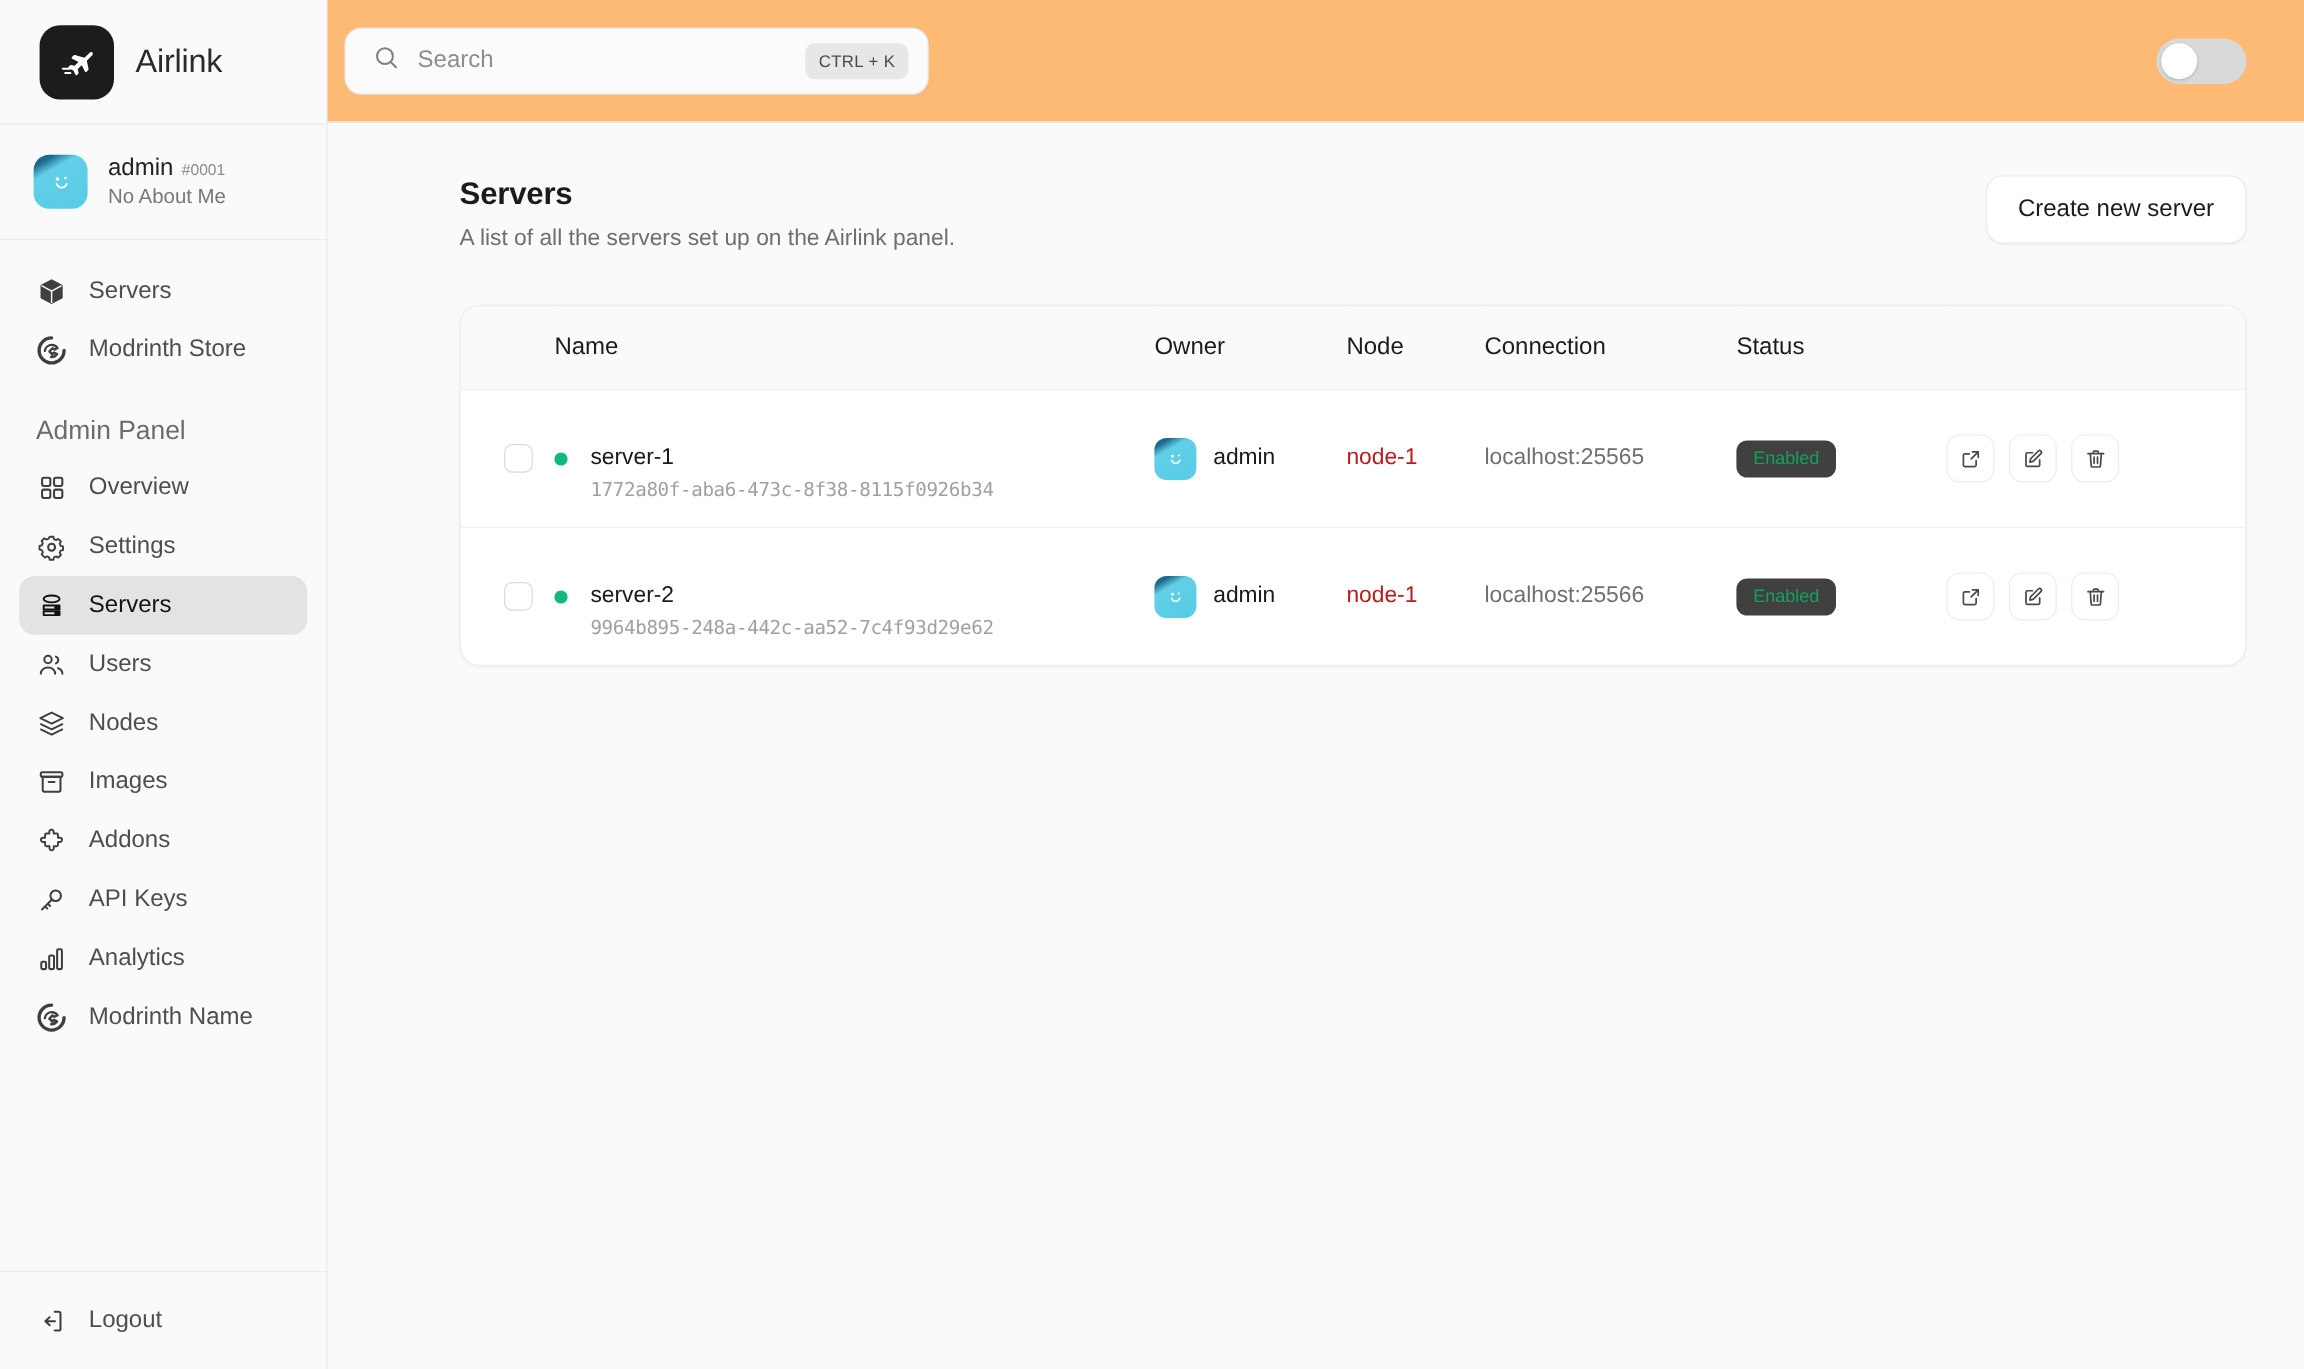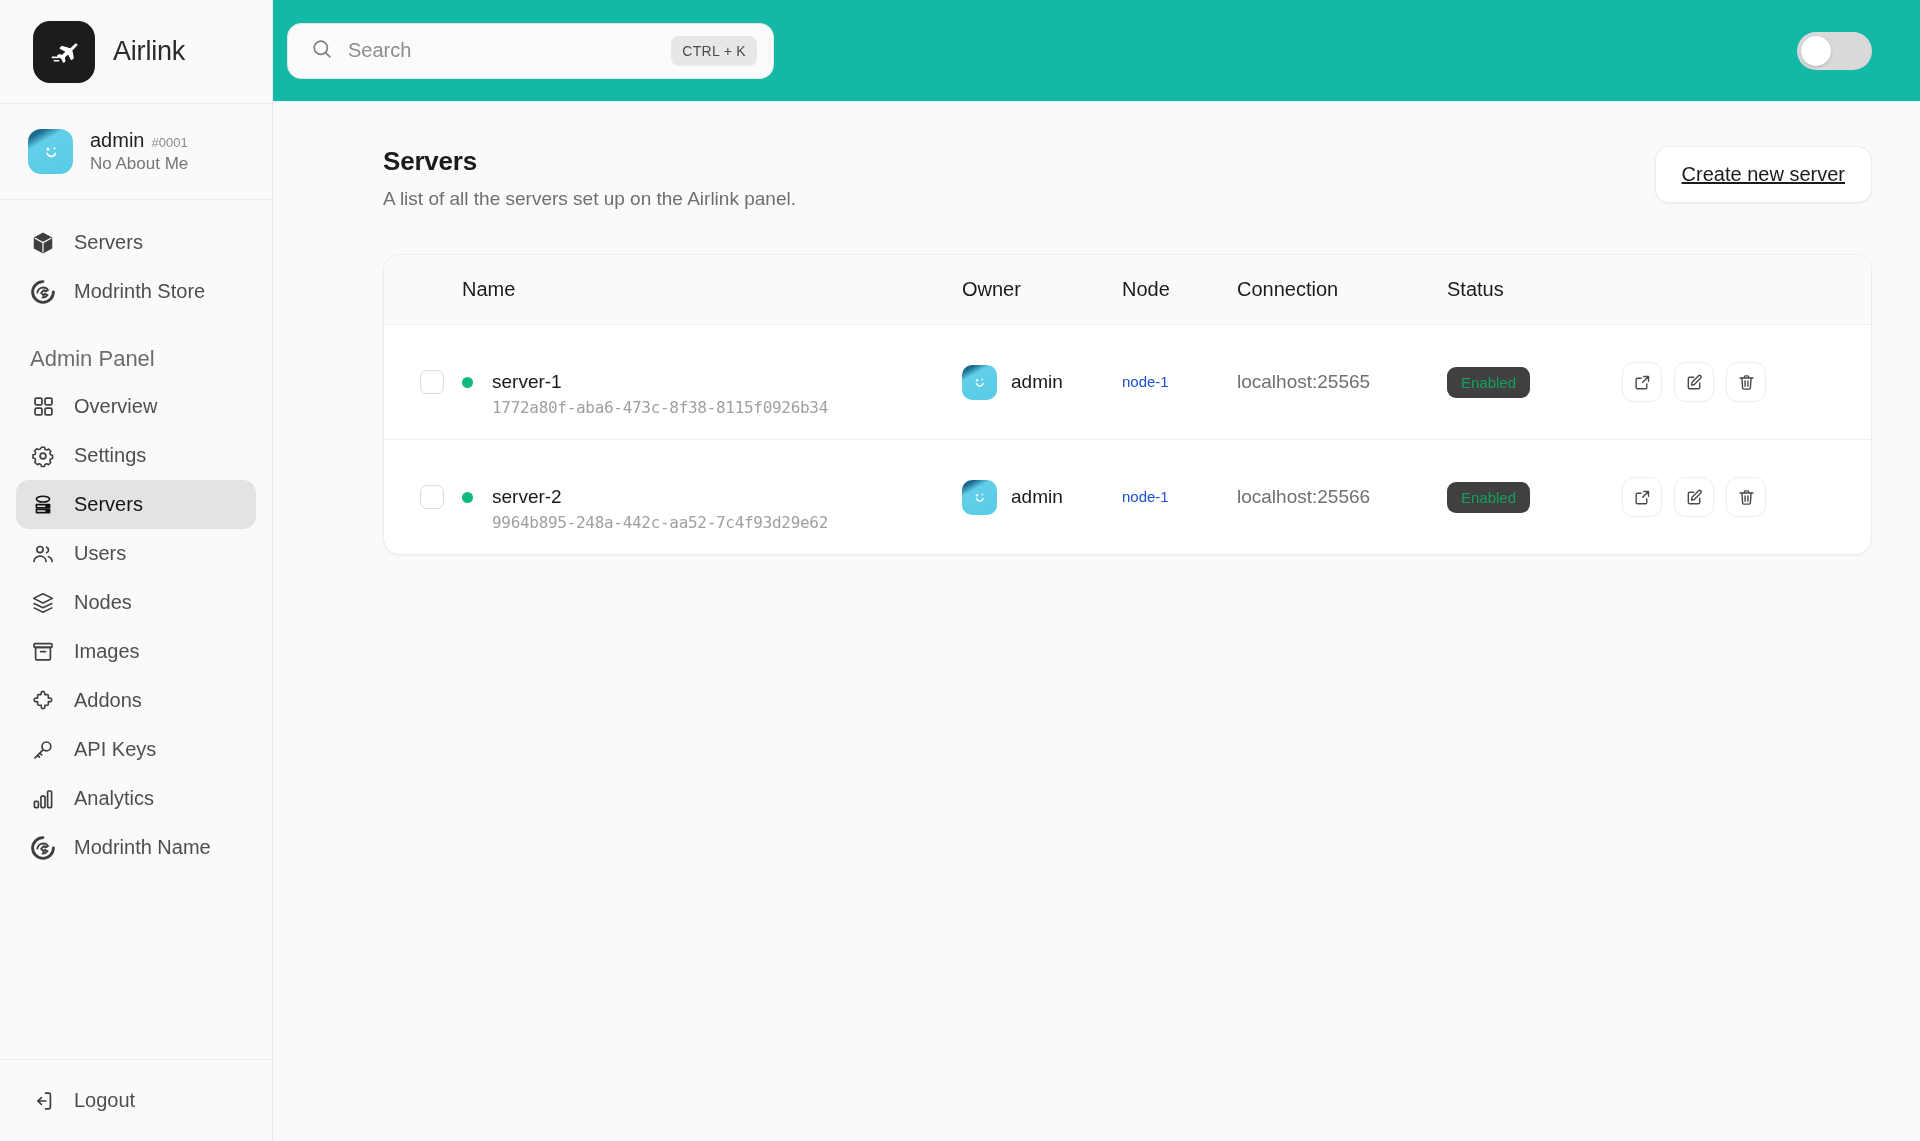--- a/index.html
+++ b/index.html
@@ -106,21 +106,21 @@
   
   .main { flex: 1 1 auto; display: flex; flex-direction: column; min-width: 0; }
 
   .topbar {
     height: 102px;
     border-bottom: 1px solid #ececec;
     display: flex;
     align-items: center;
     padding: 0 48px 0 14px;
     flex: none;
-    background: #14b8a6;
+    background: #fdba74;
   }
   .search-box {
     width: 487px; height: 56px;
     border: 1px solid #e4e4e4;
     border-radius: 14px;
     background: #fbfbfb;
     display: flex;
     align-items: center;
     gap: 14px;
     padding: 0 16px 0 22px;
@@ -175,21 +175,20 @@
   .btn-primary {
     background: #fff;
     border: 1px solid #ececec;
     border-radius: 14px;
     padding: 16px 26px;
     font-size: 20px;
     color: #1b1b1b;
     font-family: "Liberation Sans", sans-serif;
     cursor: pointer;
     box-shadow: 0 1px 2px rgba(0,0,0,.05);
-    text-decoration: underline;
   }
 
   
   .table-card {
     background: #fff;
     border: 1px solid #ededed;
     border-radius: 17px;
     overflow: hidden;
     box-shadow: 0 1px 3px rgba(0,0,0,.04);
   }
@@ -228,21 +227,21 @@
   .name-uuid { font-size: 16px; color: #a0a0a0; font-family: "DejaVu Sans Mono", monospace; letter-spacing: -0.3px; }
 
   .owner-cell { display: flex; align-items: center; gap: 14px; }
   .owner-avatar {
     width: 35px; height: 35px; border-radius: 10px; flex: none;
     background: linear-gradient(150deg, #1b6b8f 0%, #1b6b8f 14%, #62cfe8 30%, #57cbe6 100%);
     display: flex; align-items: center; justify-content: center;
     overflow: hidden;
   }
   .owner-name { font-size: 19px; color: #1a1a1a; }
-  .node-text { font-size: 15px; color: #1d4ed8; }
+  .node-text { font-size: 19px; color: #b91c1c; }
   .conn-text { font-size: 19px; color: #707070; }
 
   .badge {
     display: inline-block;
     background: #404040;
     color: #14a05c;
     font-size: 15px;
     padding: 7px 14px;
     border-radius: 9px;
   }

